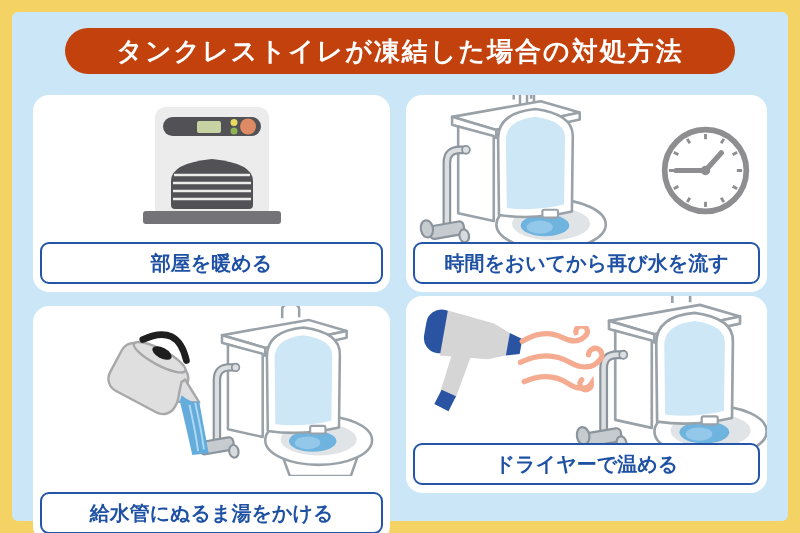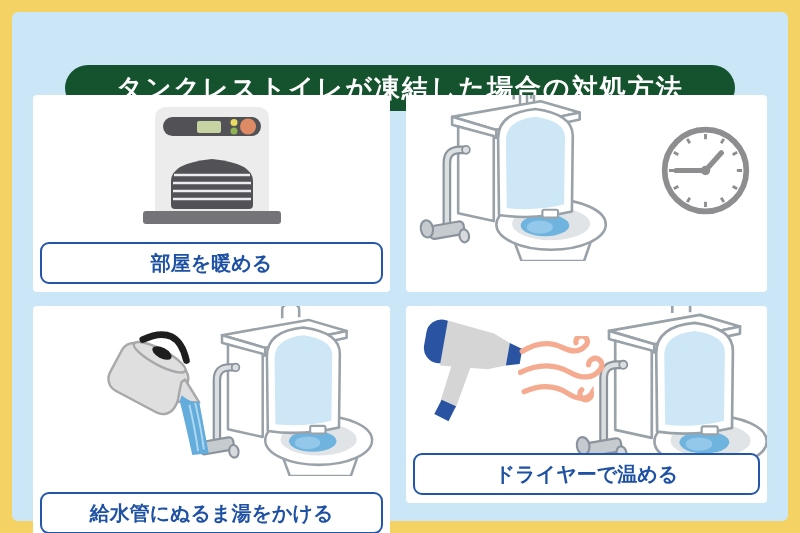--- a/index.html
+++ b/index.html
@@ -1,26 +1,26 @@
 <!DOCTYPE html>
 <html><head>
 <meta charset="utf-8">
 <style>
   html,body{margin:0;padding:0;}
   body{font-family:"Liberation Sans","DejaVu Sans",sans-serif;}
   .poster{position:relative;width:800px;height:533px;background:#F5D264;overflow:hidden;}
   .field{position:absolute;left:12px;top:12px;right:12px;bottom:12px;background:#CBE7F7;border-radius:6px;}
-  .banner{position:absolute;left:65px;top:28px;width:670px;height:46px;background:#14532d;border-radius:23px;
-          display:flex;align-items:center;justify-content:center;margin-top:37px;}
+  .banner{position:absolute;left:65px;top:28px;width:670px;height:46px;background:#c2410c;border-radius:23px;
+          display:flex;align-items:center;justify-content:center;}
   .banner span{color:#ffffff;font-size:26px;font-weight:700;letter-spacing:2px;white-space:nowrap;}
-  .panel{position:absolute;background:#ffffff;border-radius:4px;overflow:hidden;}
+  .panel{position:absolute;background:#ffffff;border-radius:16px;overflow:hidden;}
   .p1{left:33px;top:95px;width:357px;height:197px;}
   .p2{left:406px;top:95px;width:361px;height:197px;}
   .p3{left:33px;top:306px;width:357px;height:236px;}
-  .p4{left:406px;top:306px;width:361px;height:197px;text-align:right;}
+  .p4{left:406px;top:296px;width:361px;height:197px;text-align:right;}
   .caption{position:absolute;left:7px;right:7px;bottom:8px;height:38px;background:#ffffff;
            border:2.5px solid #2456A8;border-radius:9px;display:flex;align-items:center;justify-content:center;z-index:5;}
   .caption span{color:#1E51A4;font-size:20px;font-weight:700;white-space:nowrap;}
   .illus{position:absolute;line-height:0;}
   .z2{z-index:2;}
   svg{display:block;}
 </style>
 </head>
 <body>
 
@@ -113,20 +113,23 @@
           <line x1="21.4" y1="33.5" x2="16.7" y2="30.8"></line>
           <line x1="33.5" y1="21.4" x2="30.8" y2="16.7"></line>
         </g>
         <g stroke="#8E8E90" stroke-width="5.5" stroke-linecap="round">
           <line x1="50" y1="50" x2="66.7" y2="31.4"></line>
           <line x1="50" y1="50" x2="19" y2="50"></line>
         </g>
         <circle cx="50" cy="50" r="5" fill="#8E8E90"></circle>
       </svg>
     </div>
+    <div class="caption">
+      <span>時間をおいてから再び水を流す</span>
+    </div>
   </section>
 
   <section class="panel p3">
     <div class="illus" style="left:150px;top:-4px;">
       <svg width="195" height="174" viewBox="0 0 230 205">
           <use href="#toilet"></use>
         </svg>
     </div>
     <div class="illus z2" style="left:52px;top:6px;">
       <svg width="145" height="145" viewBox="0 0 150 150">

